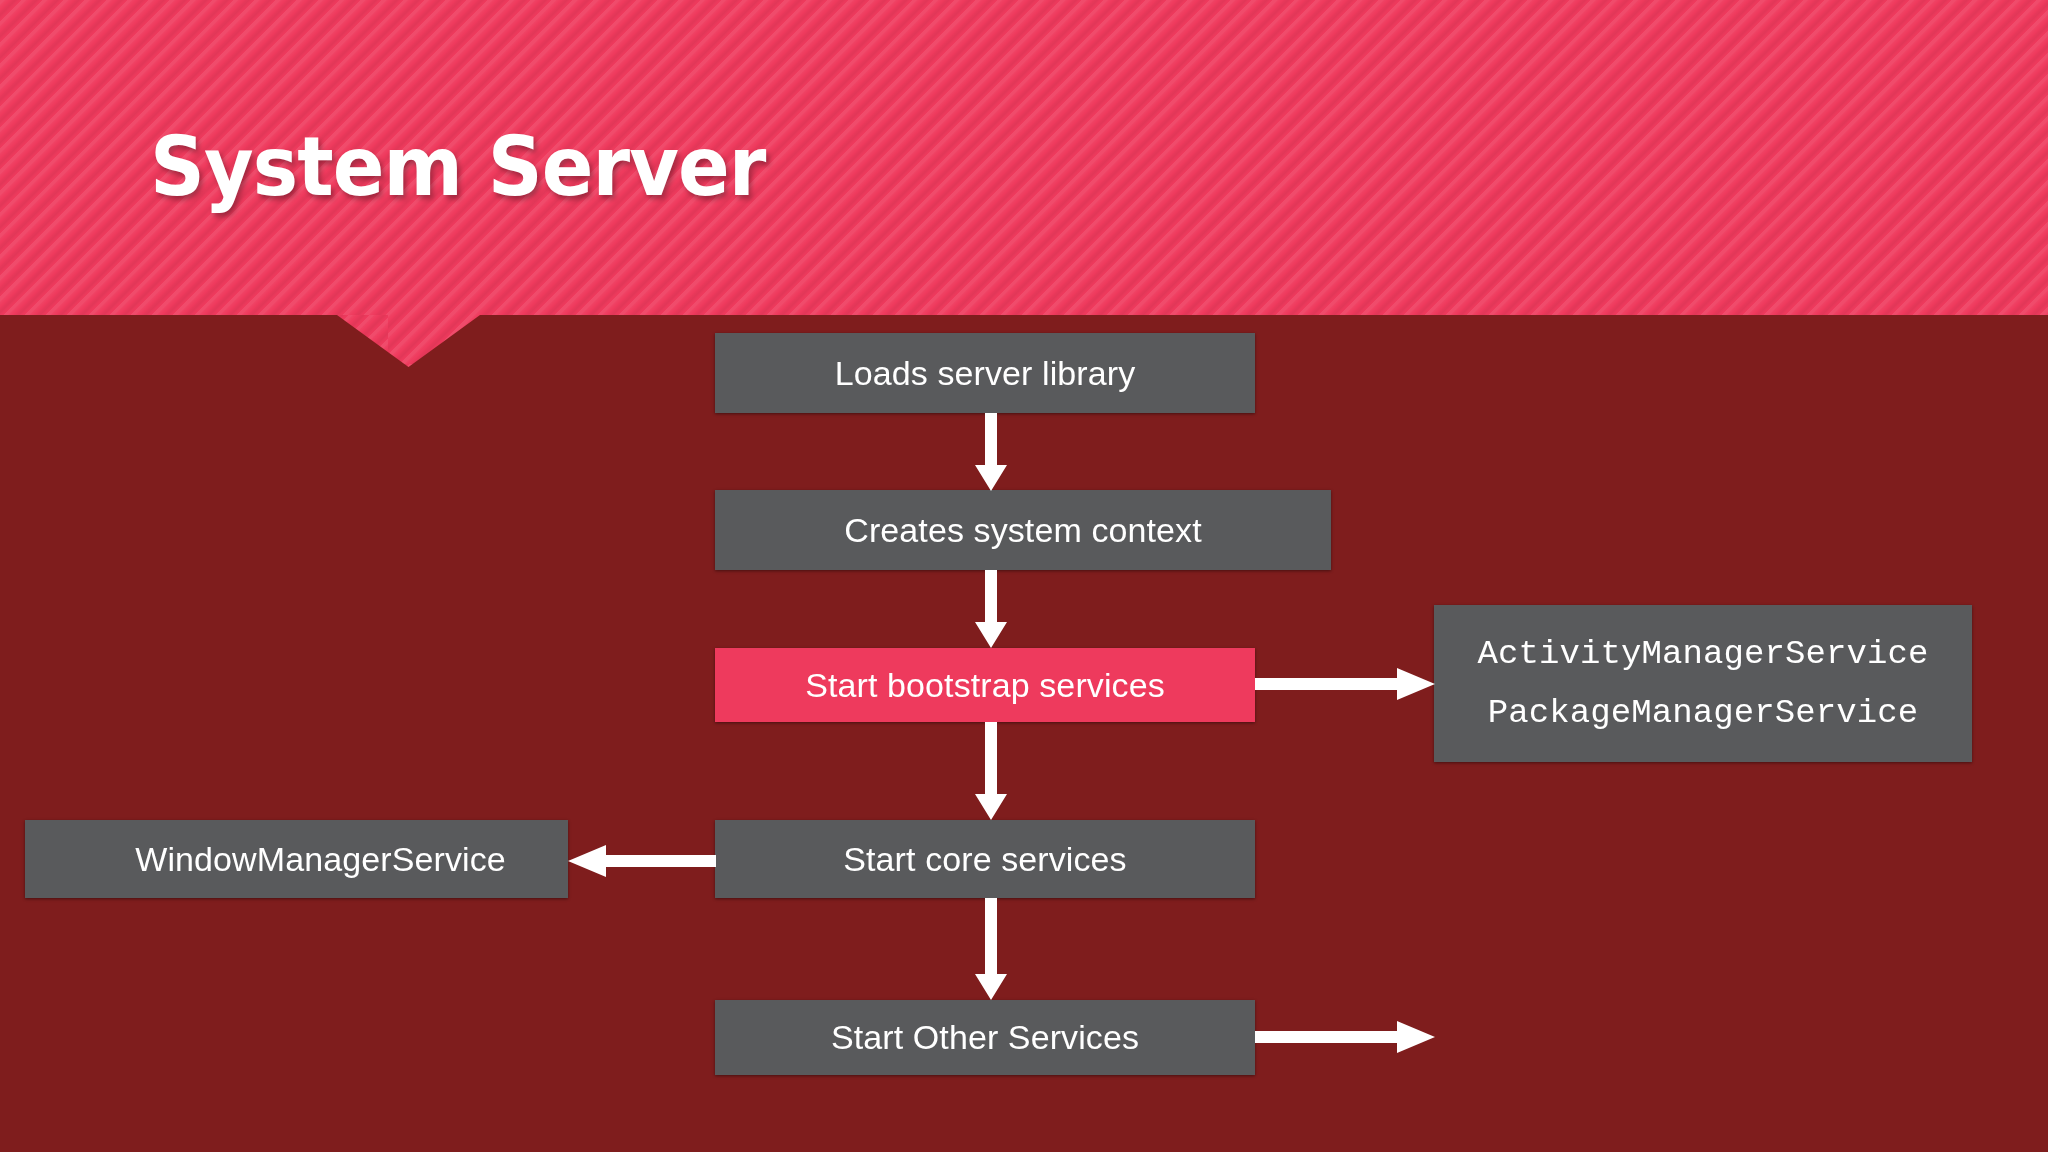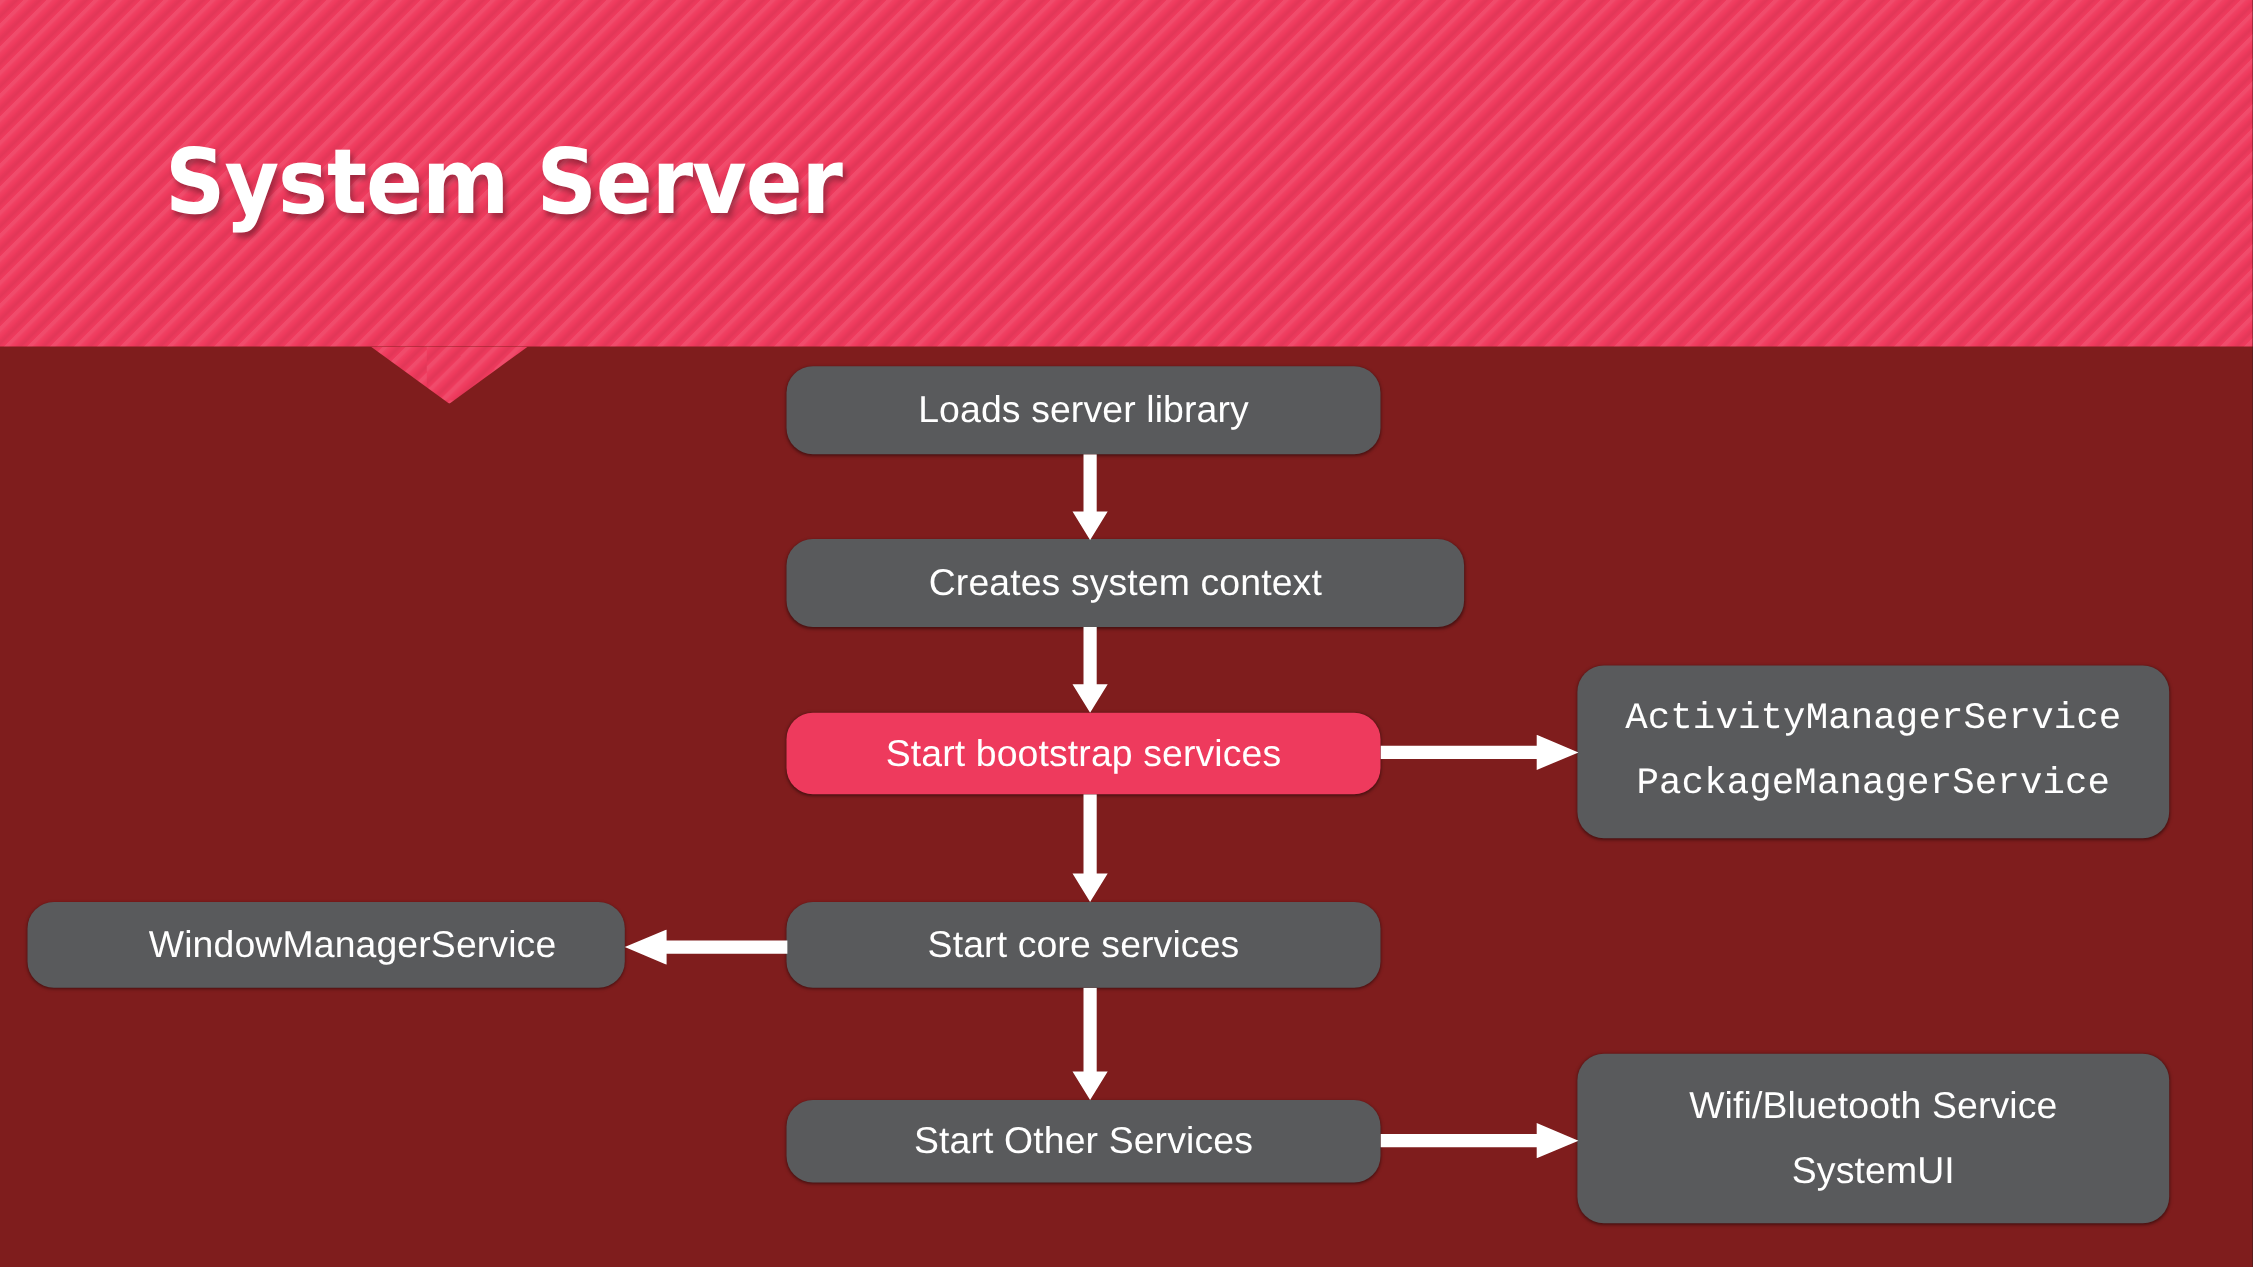--- a/index.html
+++ b/index.html
@@ -90,21 +90,20 @@
     align-items: center;
     justify-content: center;
     background: #595a5c;
     color: #ffffff;
     text-align: center;
     font-size: 34px;
     line-height: 1.32;
     letter-spacing: 0.1px;
     box-shadow: 0 1px 3px rgba(0,0,0,0.45);
     z-index: 1;
-    border-radius: 24px;
   }
   .node.accent {
     background: #ee3a5d;
   }
   .node .line { display: block; white-space: nowrap; }
   .node.two-line .line + .line { margin-top: 14px; }
 
   #node-loads-server-library { left: 715px; top: 333px;  width: 540px; height: 80px; }
   #node-creates-system-ctx   { left: 715px; top: 490px;  width: 616px; height: 80px; }
   #node-start-bootstrap      { left: 715px; top: 648px;  width: 540px; height: 74px; }
@@ -157,24 +156,20 @@
 
   <div class="node two-line" id="node-ams-pms">
     <span class="line">ActivityManagerService</span>
     <span class="line">PackageManagerService</span>
   </div>
 
   <div class="node" id="node-wms">
     <span class="line">WindowManagerService</span>
   </div>
 
-  <div class="node two-line" id="node-wifi-systemui">
-    <span class="line">Wifi/Bluetooth Service</span>
-    <span class="line">SystemUI</span>
-  </div>
 
   <div class="arrow" id="arrow-lib-to-ctx">
     <svg width="46" height="78" viewBox="0 0 46 78">
       <path d="M17 0 h12 v52 h10 L23 78 L7 52 h10 Z" fill="#ffffff"></path>
     </svg>
   </div>
 
   <div class="arrow" id="arrow-ctx-to-boot">
     <svg width="46" height="78" viewBox="0 0 46 78">
       <path d="M17 0 h12 v52 h10 L23 78 L7 52 h10 Z" fill="#ffffff"></path>

